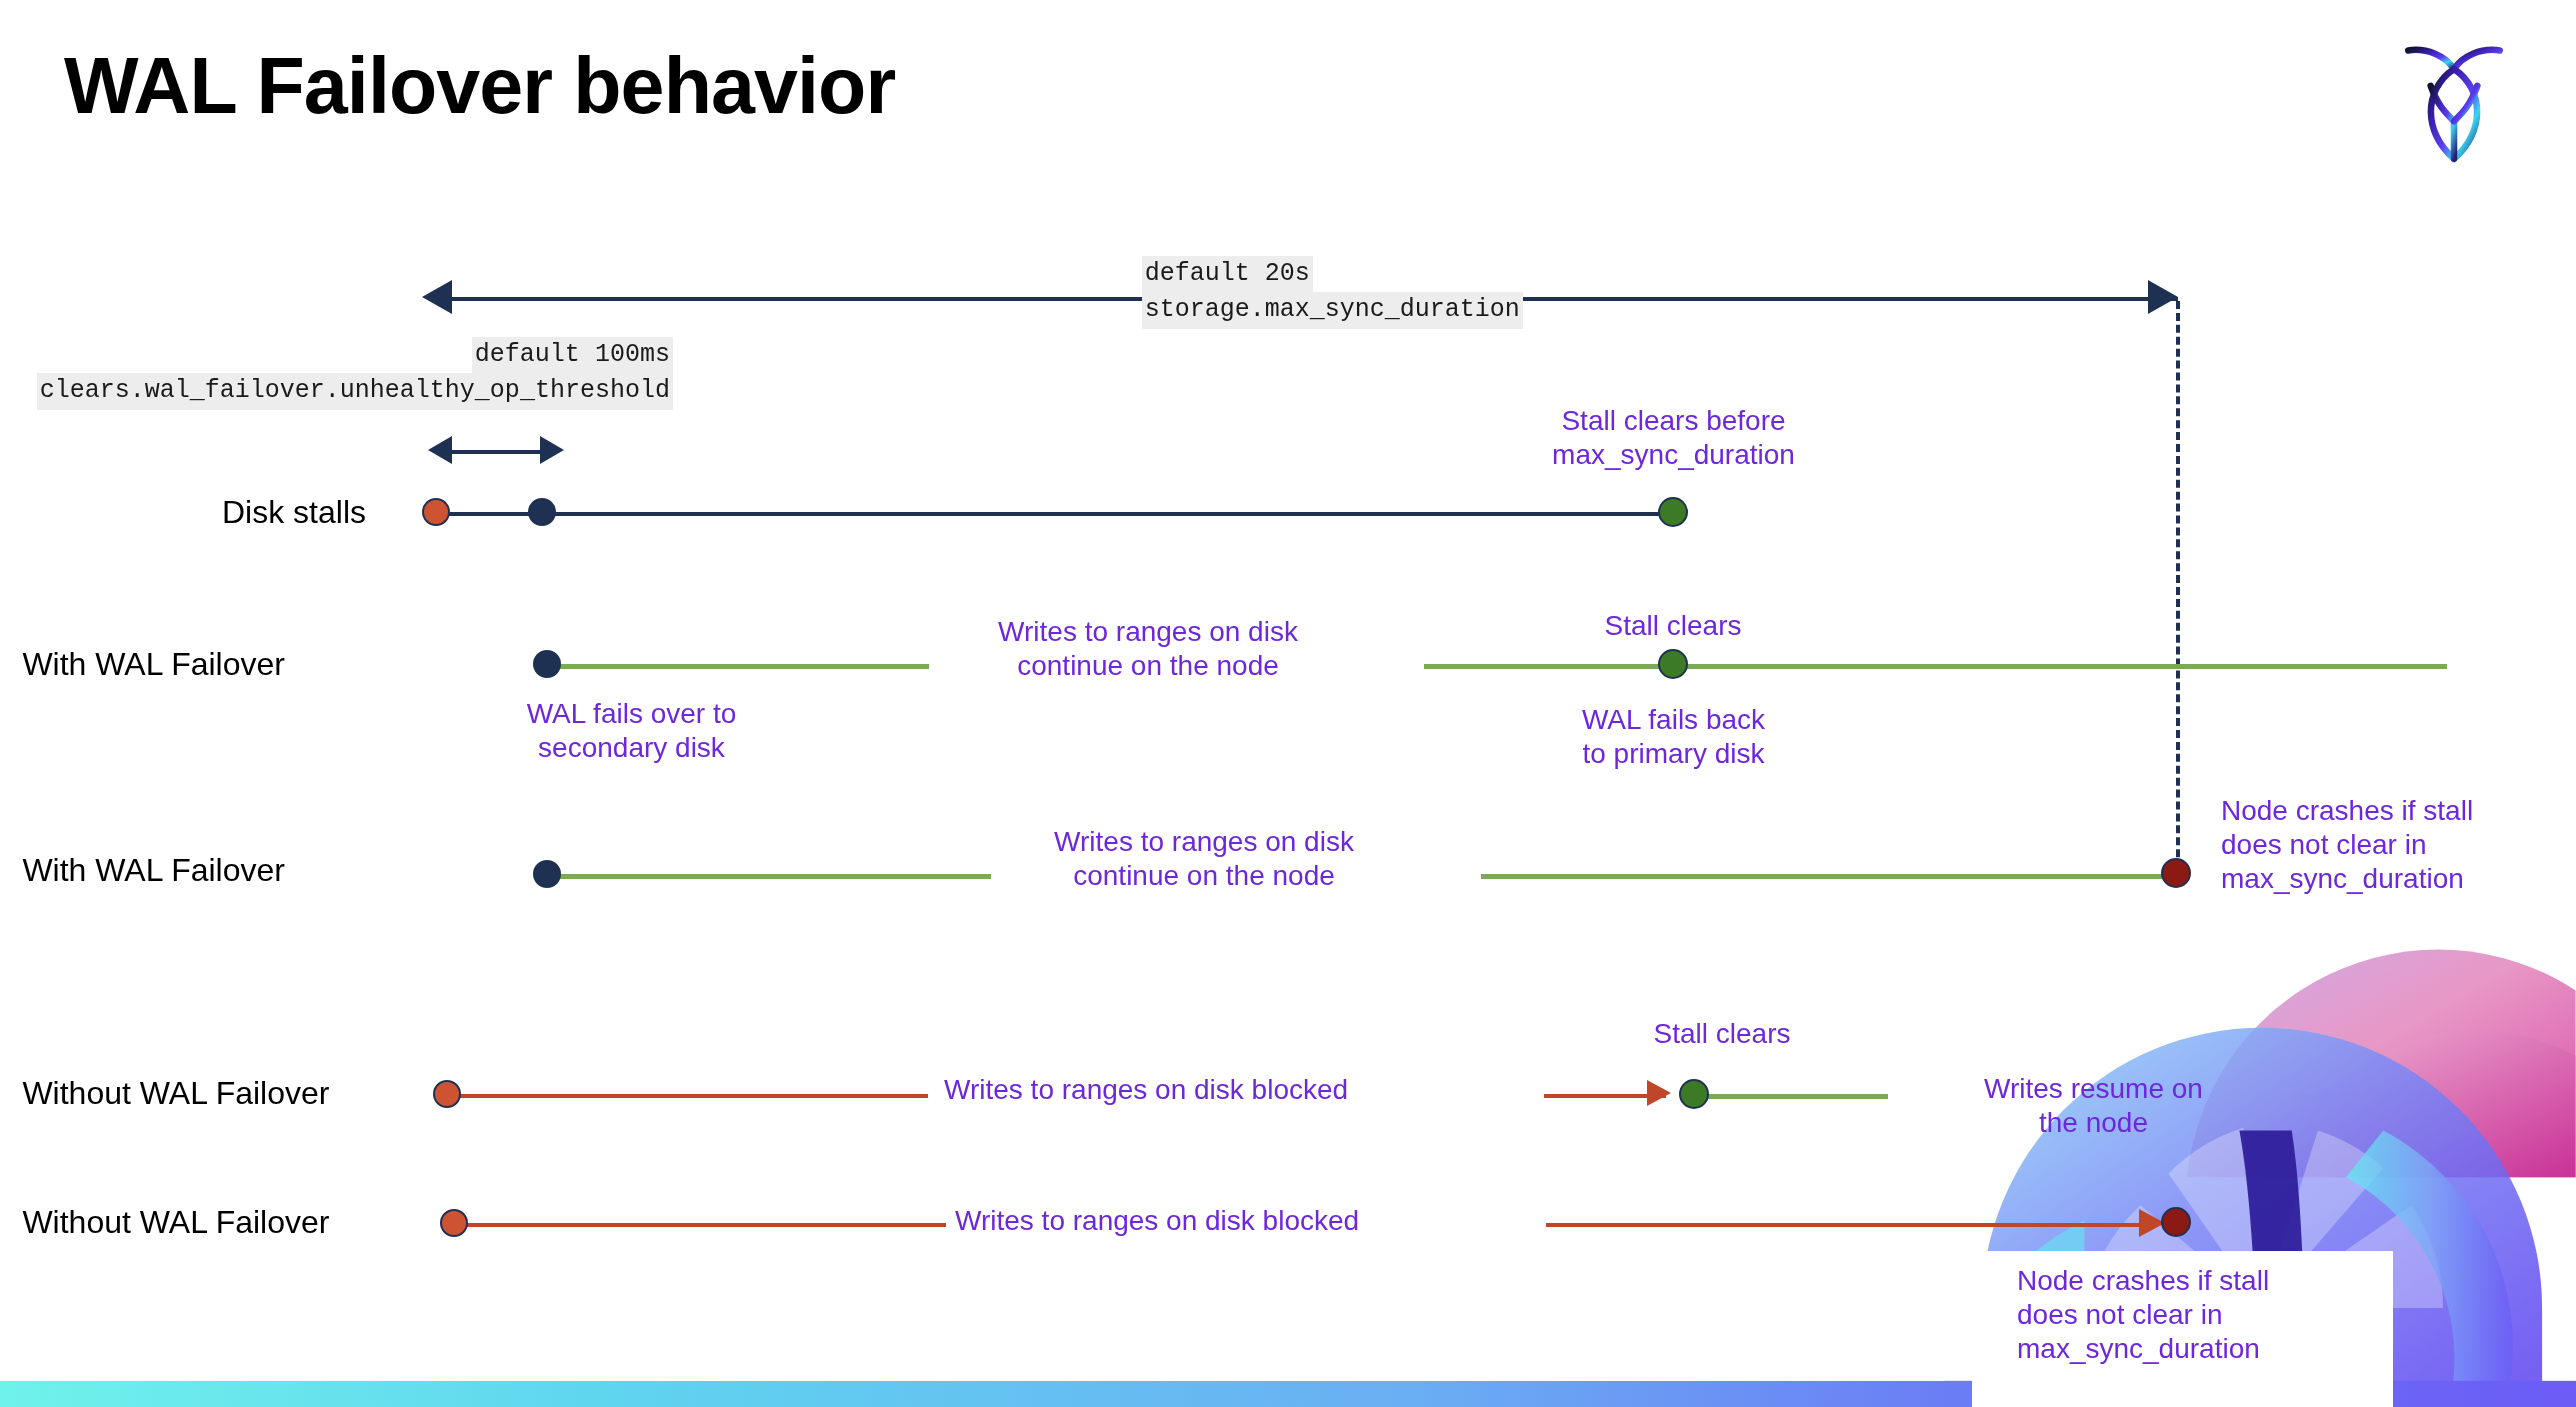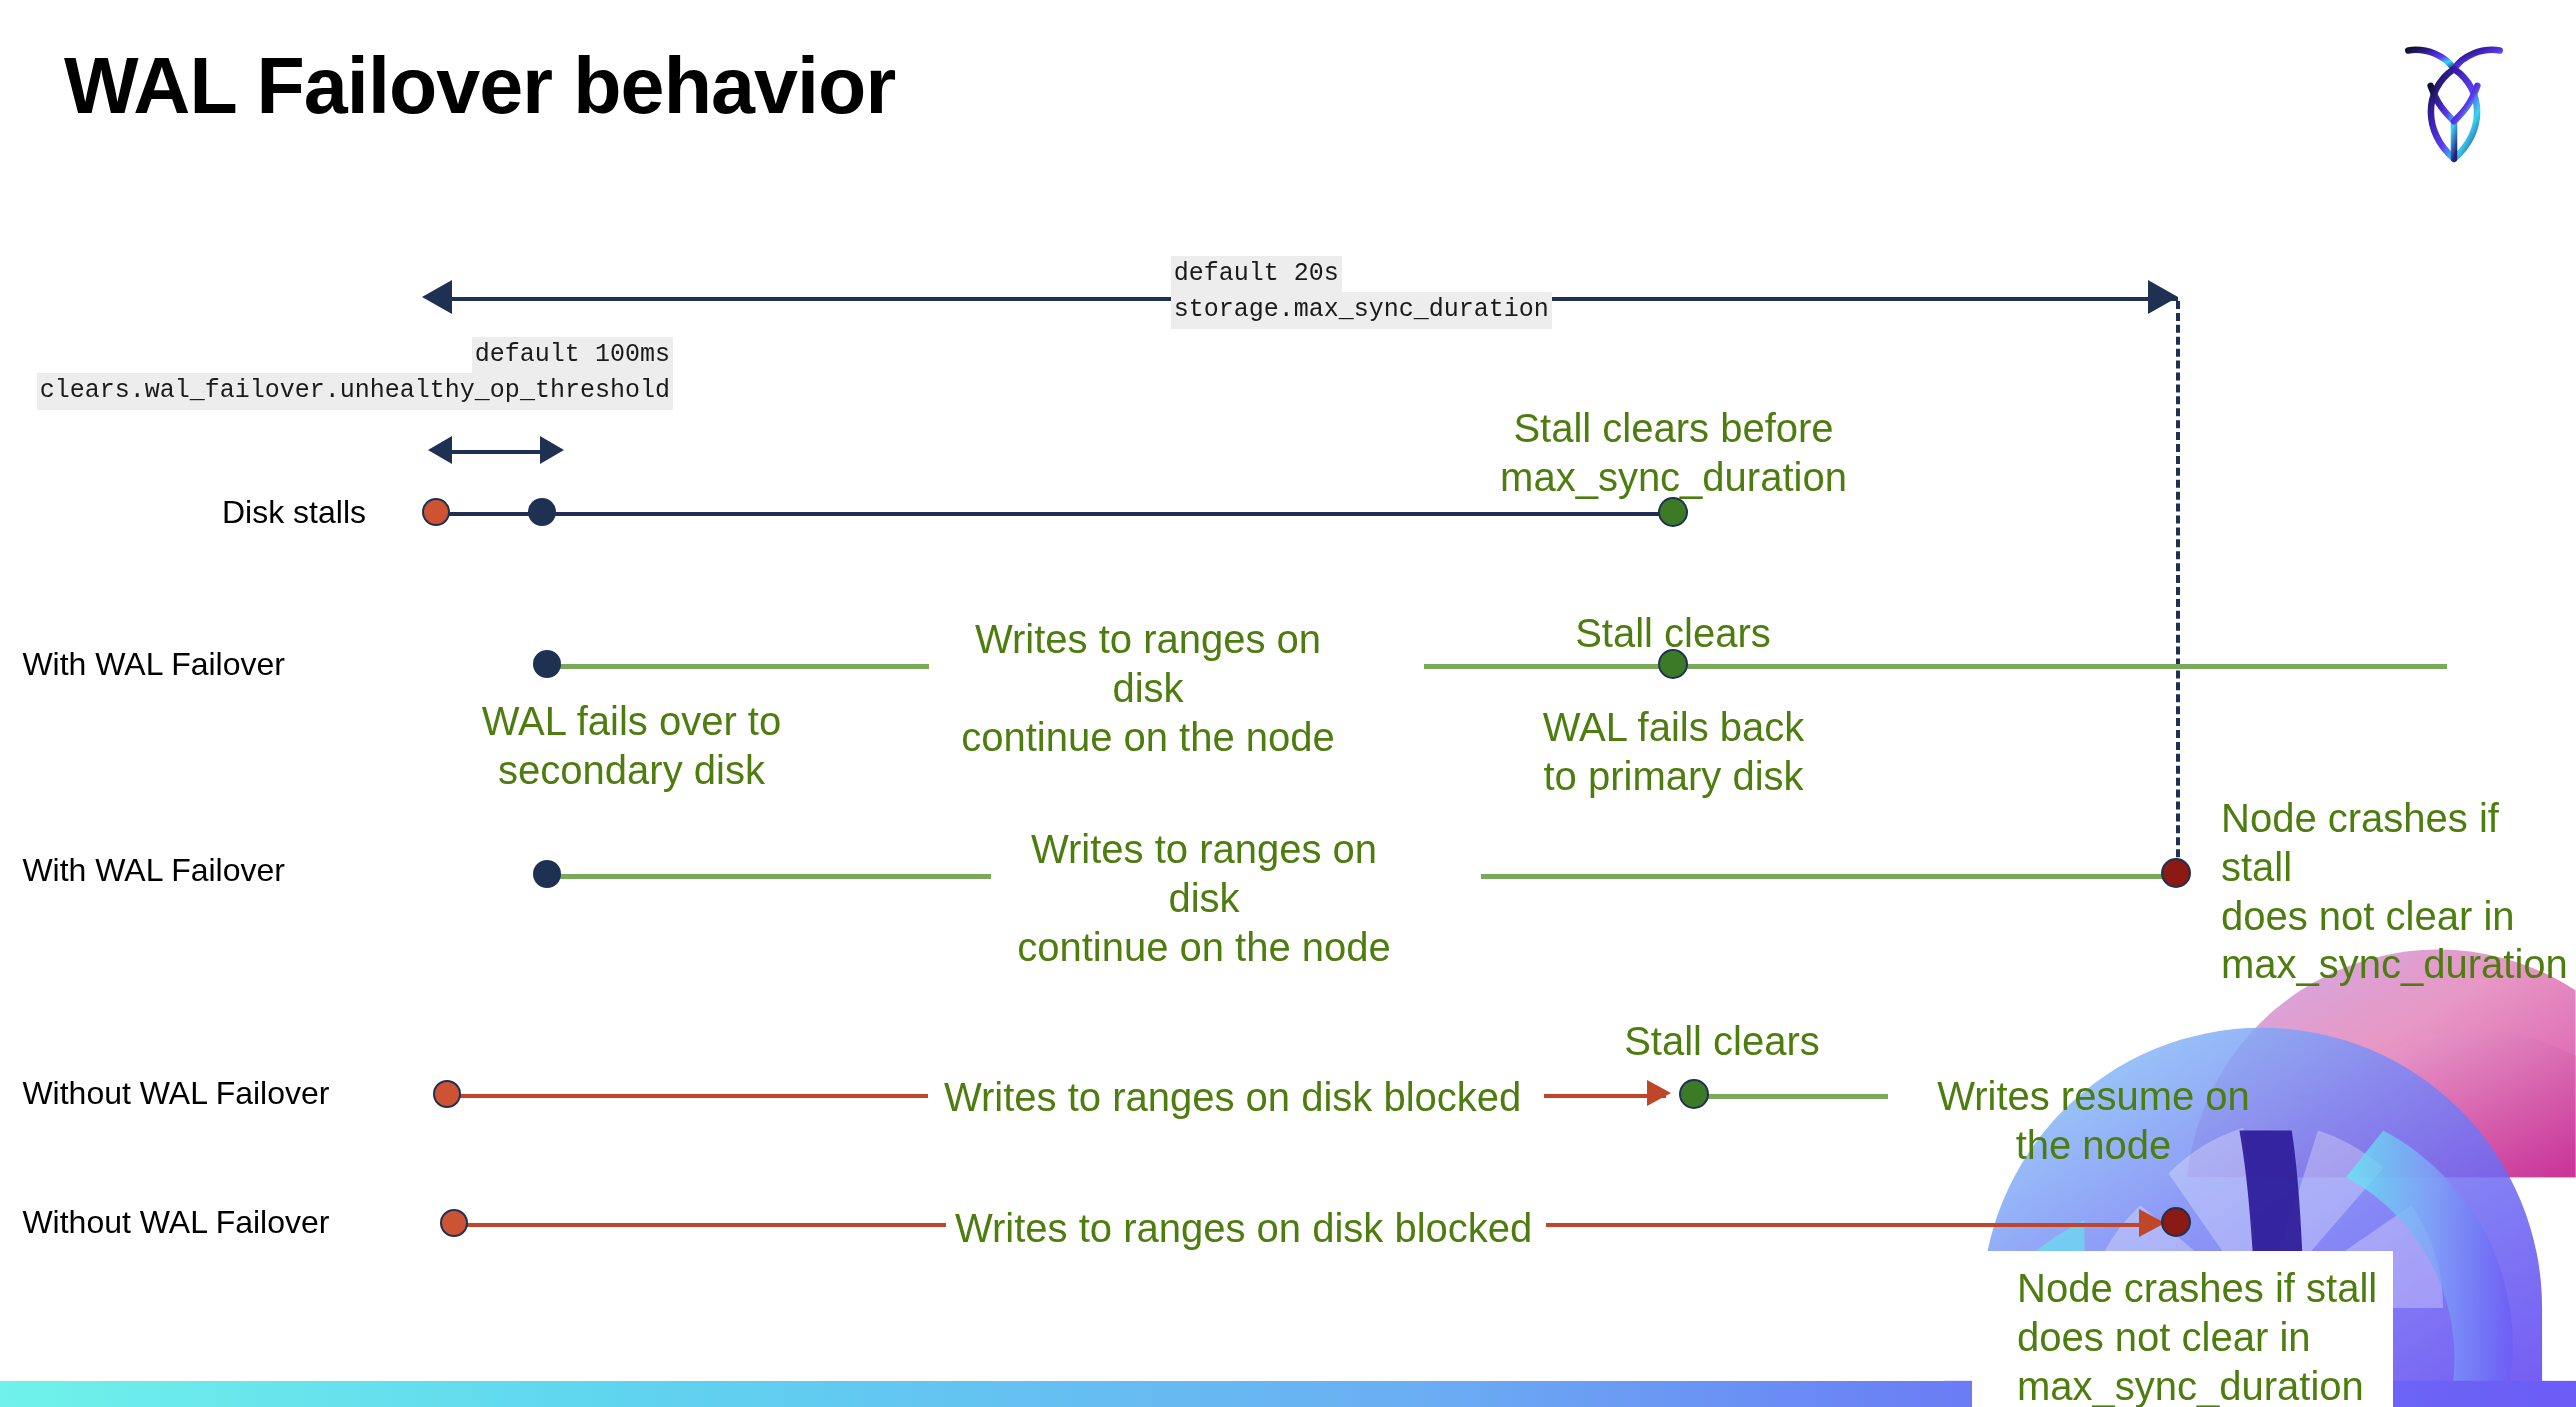--- a/index.html
+++ b/index.html
@@ -37,21 +37,21 @@
   
   .hline{ position:absolute; height:0; border-top-style:solid; }
   .vdash{ position:absolute; width:0; border-left-style:dashed; }
   .dot{
     position:absolute; border-radius:50%;
     border:2.8px solid #1f3153; z-index:6;
   }
   .arrow-head{ position:absolute; width:0; height:0; z-index:6; }
 
   
-  .lbl{ position:absolute; color:#4d7c0f; font-size:40px; line-height:1.22; white-space:pre-line; z-index:7;}
+  .lbl{ position:absolute; color:#6d28d9; font-size:28px; line-height:1.22; white-space:pre-line; z-index:7;}
   .lbl.c{ text-align:center; }
   .row-label{ position:absolute; color:#000; font-size:32px; white-space:nowrap; z-index:7;}
 
   .mono{
     position:absolute; z-index:8;
     font-family:"Liberation Mono", monospace;
     font-size:25px; line-height:1.45; color:#1a1a1a;
   }
   .mono span{ background:#ededed; display:inline-block; padding:0 2.8px;}
 
@@ -85,21 +85,21 @@
         <path d="M40 62 C 48 84, 57 92, 65 100 L65 140"></path>
         <path d="M90 62 C 82 84, 73 92, 65 100"></path>
       </g>
     </svg>
   </div>
 
   <div class="hline" style="left:432px; top:297px; width:1746px; border-top-width:4.7px; border-top-color:#1f3153;"></div>
   <div class="arrow-head" style="left:422px; top:280px; border-top:17px solid transparent; border-bottom:17px solid transparent; border-right:30px solid #1f3153;"></div>
   <div class="arrow-head" style="left:2148px; top:280px; border-top:17px solid transparent; border-bottom:17px solid transparent; border-left:30px solid #1f3153;"></div>
 
-  <div class="mono" style="left:1142px; top:256px; text-align:left;margin-left:29px;">
+  <div class="mono" style="left:1142px; top:256px; text-align:left;">
     <span>default 20s</span><br>
     <span>storage.max_sync_duration</span>
   </div>
 
   <div class="vdash" style="left:2176px; top:301px; height:580px; border-left-width:4.7px; border-left-color:#1f3153;"></div>
 
   <div class="mono" style="left:37px; top:337px; text-align:right;">
     <span>default 100ms</span><br>
     <span>clears.wal_failover.unhealthy_op_threshold</span>
   </div>

